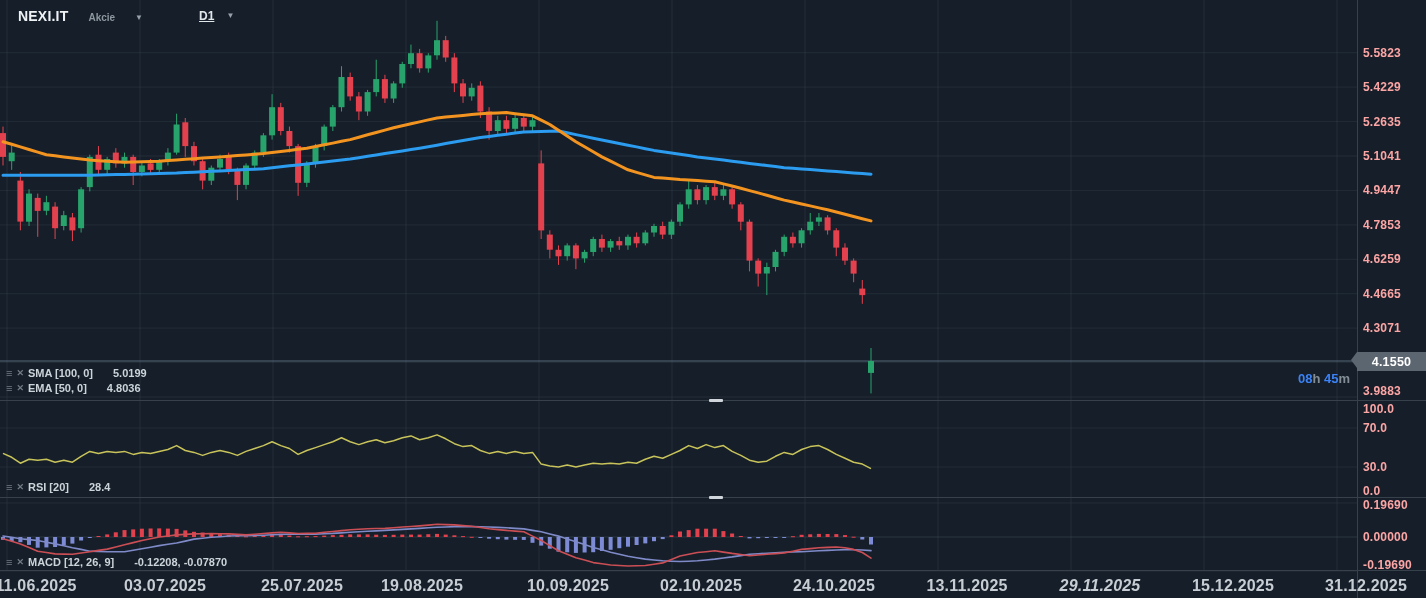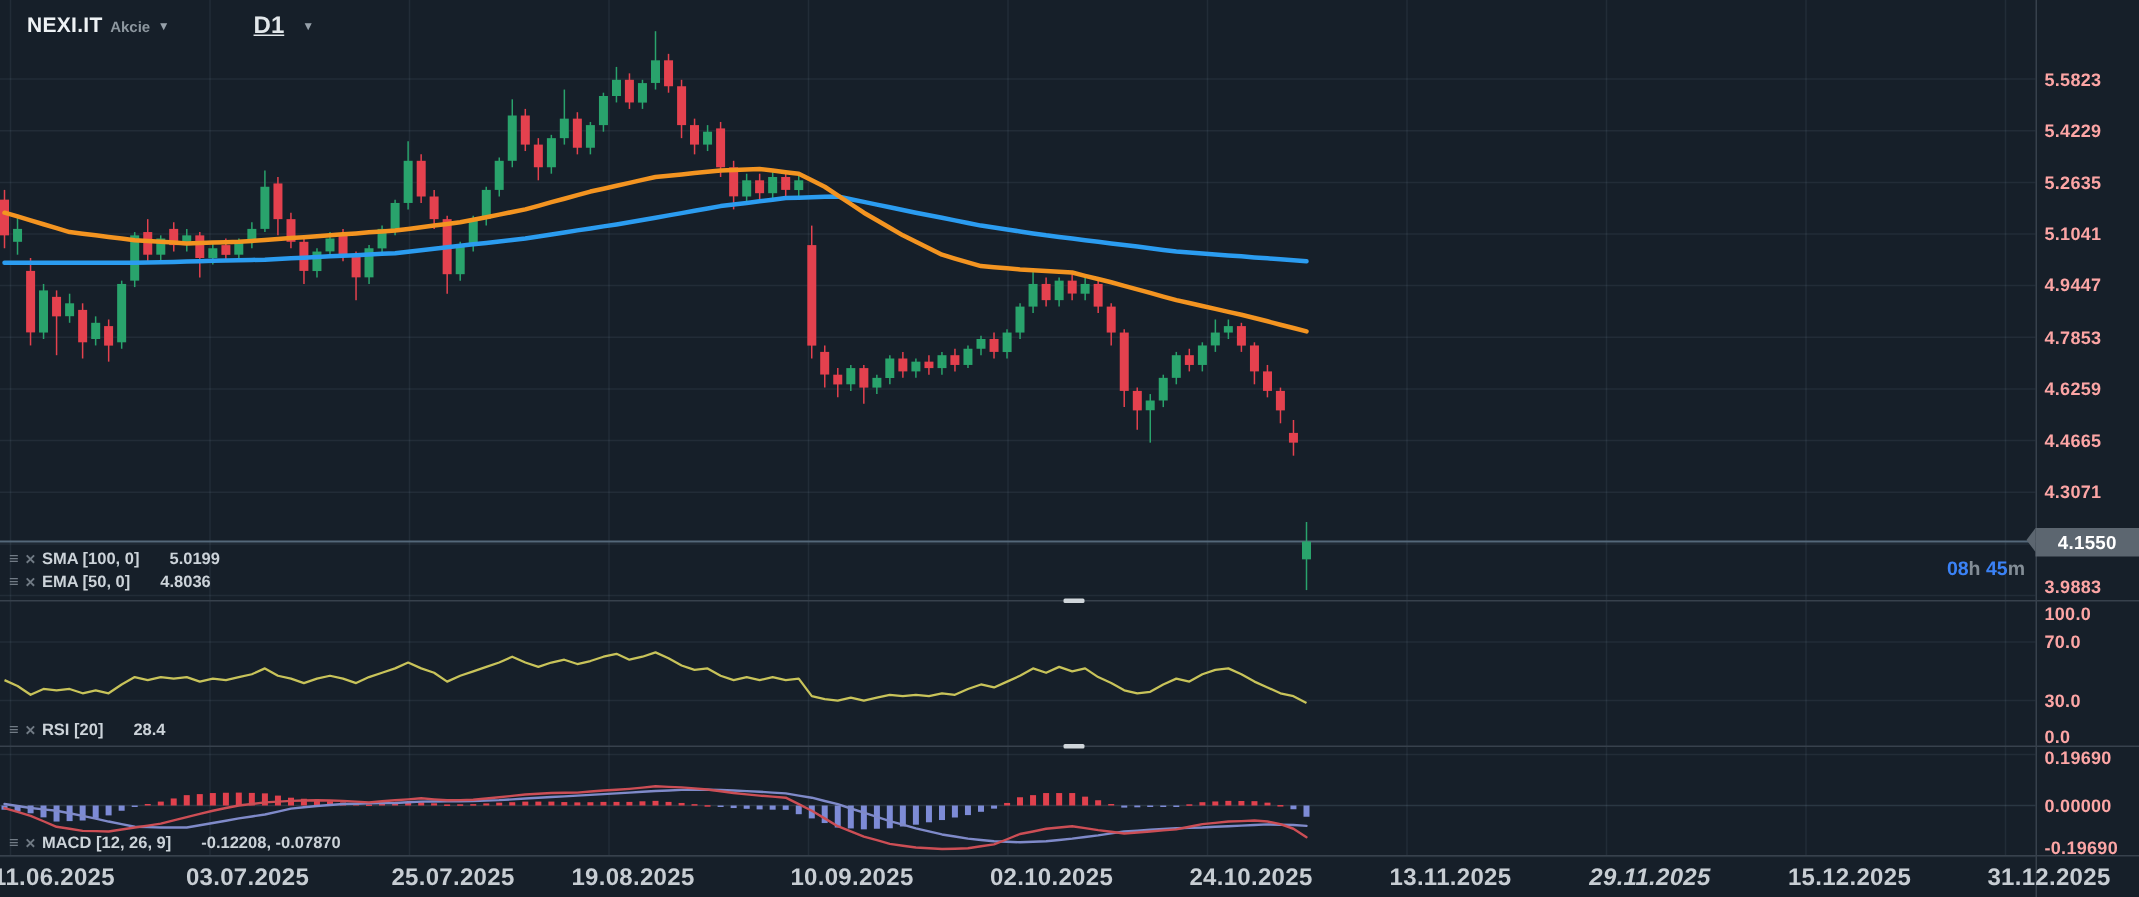--- a/index.html
+++ b/index.html
@@ -1,26 +1,26 @@
 <!DOCTYPE html>
 <html><head>
 <meta charset="utf-8">
 <style>
   html,body{margin:0;padding:0;background:#0d141b;}
   .stage{position:relative;width:1426px;height:598px;background:#161f29;overflow:hidden;
          font-family:"Liberation Sans",sans-serif;-webkit-font-smoothing:antialiased;}
   #chart{position:absolute;left:0;top:0;}
   
   .header{position:absolute;left:0;top:6px;display:flex;align-items:flex-start;z-index:5;}
-  .symbol-selector{display:flex;align-items:baseline;gap:5px;padding:2px 10px 2px 18px;cursor:pointer;}
+  .symbol-selector{display:flex;align-items:baseline;gap:20px;padding:2px 10px 2px 18px;cursor:pointer;}
   .sym{color:#eef2f5;font-size:14px;font-weight:bold;letter-spacing:.2px;}
   .symtype{color:#8d979f;font-size:10px;font-weight:bold;}
   .caret{color:#97a1aa;font-size:8px;transform:translateY(-1px);}
   .tf-selector{display:flex;align-items:center;gap:12px;padding:3px 8px;margin-left:38px;cursor:pointer;}
-  .tf{color:#e2e7ea;font-size:16px;font-weight:bold;text-decoration:underline;}
+  .tf{color:#e2e7ea;font-size:12px;font-weight:bold;text-decoration:underline;}
   
   .legend{position:absolute;left:6px;display:flex;align-items:center;gap:4px;
           font-size:11px;font-weight:bold;color:#ccd3d9;z-index:5;white-space:nowrap;}
   .ic-set{color:#717b85;font-size:11px;}
   .ic-x{color:#717b85;font-size:9px;font-weight:bold;}
   .lg-val{margin-left:16px;}
   #legend-sma{top:367px;} #legend-ema{top:382px;} #legend-rsi{top:481px;} #legend-macd{top:556px;}
   
   .y-axis{position:absolute;left:1357px;top:0;width:69px;height:598px;z-index:4;cursor:ns-resize;}
   .y-label{position:absolute;left:6px;font-size:12px;font-weight:bold;color:#fca5a5;letter-spacing:.2px;}

